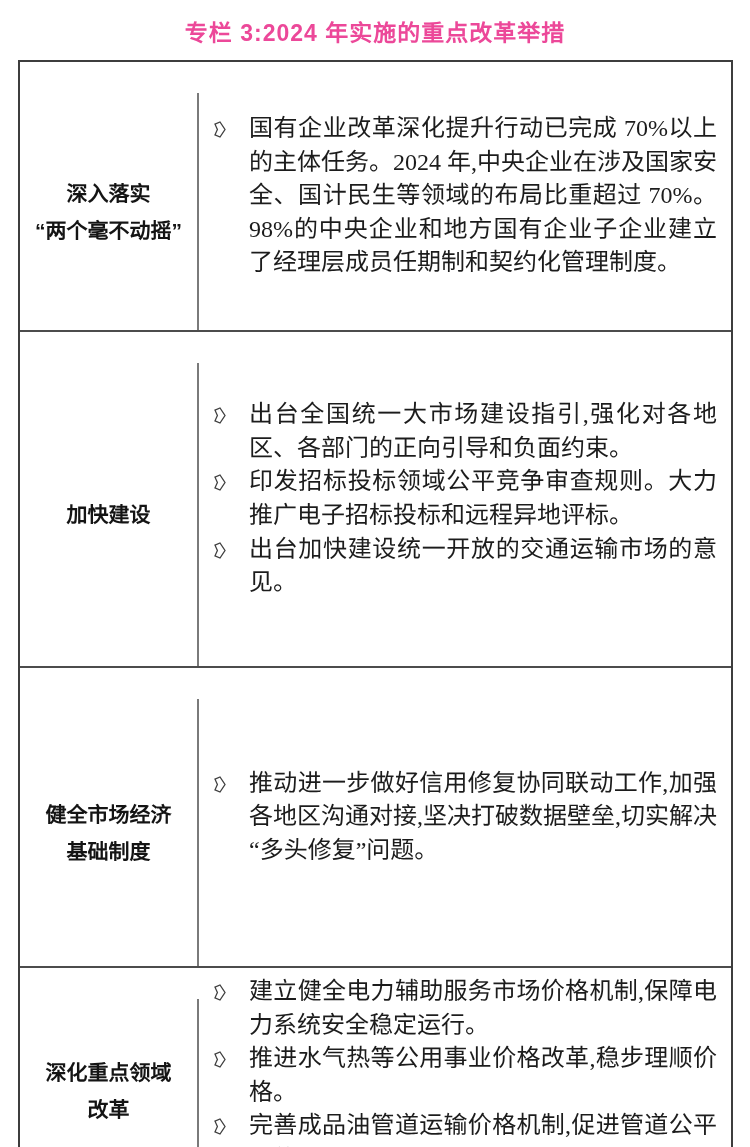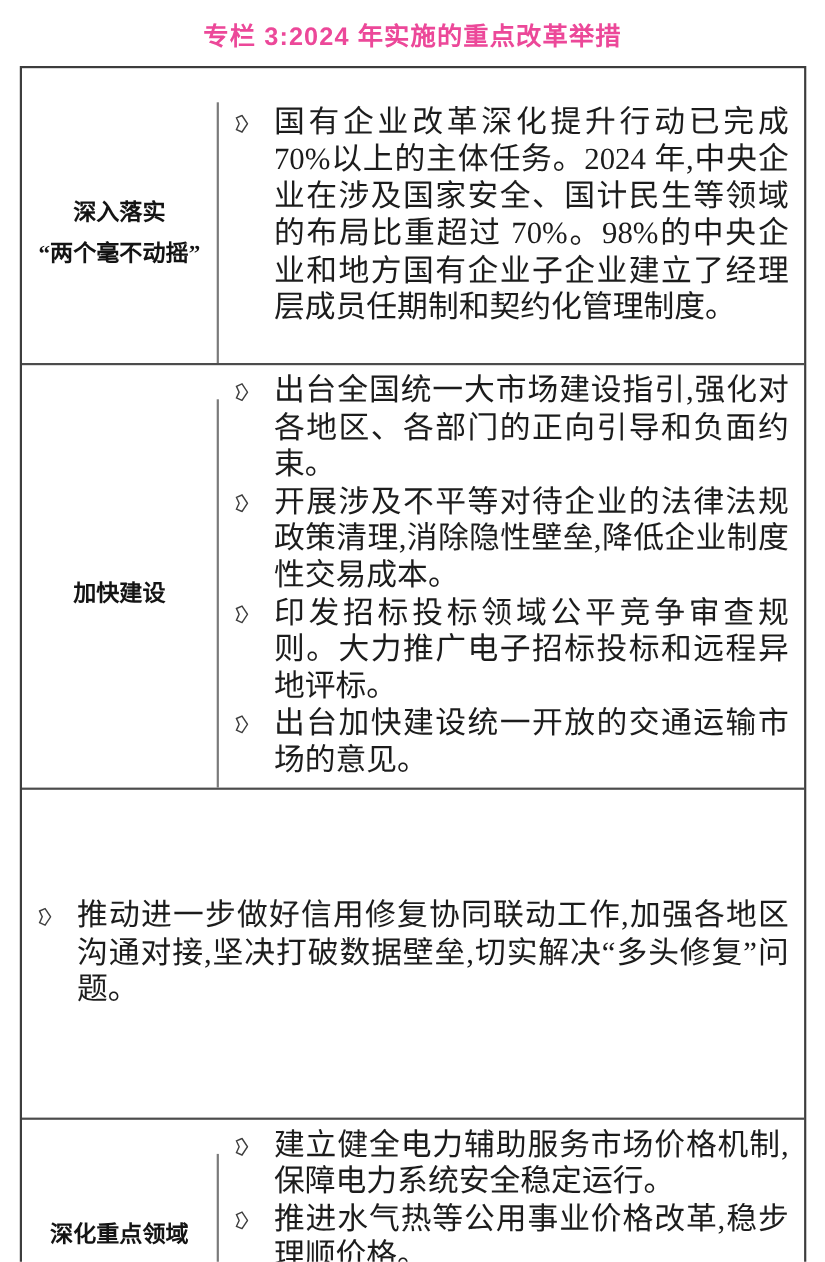--- a/index.html
+++ b/index.html
@@ -27,21 +27,21 @@
   .row{display:flex;align-items:stretch;box-sizing:border-box;}
   .row + .row{border-top:2px solid #4c4c4c;}
   .row:nth-of-type(1){min-height:268px;}
   .row:nth-of-type(2){min-height:336px;}
   .row:nth-of-type(3){min-height:300px;}
   .row:nth-of-type(4){min-height:133px;}
   .header-cell{
     width:179px;flex:0 0 179px;box-sizing:border-box;
     border-right:2px solid #7a7a7a;
     display:flex;flex-direction:column;justify-content:center;align-items:center;
-    font-family:Liberation Serif, serif;
+    font-family:Liberation Sans, sans-serif;
     font-weight:bold;
     font-size:21px;line-height:37px;
     color:#141414;
     text-align:center;
     padding:4px 6px;
     margin-top:31px;
   }
   .body-cell{
     flex:1 1 auto;box-sizing:border-box;
     padding:7px 14px 7px 14px;
@@ -52,21 +52,21 @@
   }
   .bullet-icon{
     flex:0 0 16px;width:16px;
     padding-top:9px;
     display:inline-flex;justify-content:flex-start;
   }
   .bullet-icon svg{display:block;}
   .bullet-text{
     flex:1 1 auto;
     margin-left:20px;
-    font-size:28px;
+    font-size:24px;
     line-height:33.6px;
     text-align:justify;
     text-justify:inter-character;
     text-align-last:left;
     color:#1c1c1c;
   }
 </style>
 </head>
 <body>
 
@@ -98,28 +98,20 @@
     <div class="body-cell">
   <div class="bullet">
     <span class="bullet-icon">
       <svg width="13" height="17" viewBox="0 0 13 17" aria-hidden="true">
         <polygon points="2,3.2 7,1 12,8.5 7,16 2,13.8 4.4,8.5" fill="#ffffff" stroke="#3f3f3f" stroke-width="1.3" stroke-linejoin="miter"></polygon>
       </svg>
     </span>
     <span class="bullet-text">出台全国统一大市场建设指引,强化对各地区、各部门的正向引导和负面约束。</span>
   </div>
 
-  <div class="bullet">
-    <span class="bullet-icon">
-      <svg width="13" height="17" viewBox="0 0 13 17" aria-hidden="true">
-        <polygon points="2,3.2 7,1 12,8.5 7,16 2,13.8 4.4,8.5" fill="#ffffff" stroke="#3f3f3f" stroke-width="1.3" stroke-linejoin="miter"></polygon>
-      </svg>
-    </span>
-    <span class="bullet-text">开展涉及不平等对待企业的法律法规政策清理,消除隐性壁垒,降低企业制度性交易成本。</span>
-  </div>
 
   <div class="bullet">
     <span class="bullet-icon">
       <svg width="13" height="17" viewBox="0 0 13 17" aria-hidden="true">
         <polygon points="2,3.2 7,1 12,8.5 7,16 2,13.8 4.4,8.5" fill="#ffffff" stroke="#3f3f3f" stroke-width="1.3" stroke-linejoin="miter"></polygon>
       </svg>
     </span>
     <span class="bullet-text">印发招标投标领域公平竞争审查规则。大力推广电子招标投标和远程异地评标。</span>
   </div>
 
@@ -129,20 +121,24 @@
       <svg width="13" height="17" viewBox="0 0 13 17" aria-hidden="true">
         <polygon points="2,3.2 7,1 12,8.5 7,16 2,13.8 4.4,8.5" fill="#ffffff" stroke="#3f3f3f" stroke-width="1.3" stroke-linejoin="miter"></polygon>
       </svg>
     </span>
     <span class="bullet-text">出台加快建设统一开放的交通运输市场的意见。</span>
   </div>
 </div>
   </div>
 
   <div class="row">
+    <div class="header-cell">
+          <div class="header-line">健全市场经济</div>
+          <div class="header-line">基础制度</div>
+        </div>
     <div class="body-cell">
 
 
   <div class="bullet">
     <span class="bullet-icon">
       <svg width="13" height="17" viewBox="0 0 13 17" aria-hidden="true">
         <polygon points="2,3.2 7,1 12,8.5 7,16 2,13.8 4.4,8.5" fill="#ffffff" stroke="#3f3f3f" stroke-width="1.3" stroke-linejoin="miter"></polygon>
       </svg>
     </span>
     <span class="bullet-text">推动进一步做好信用修复协同联动工作,加强各地区沟通对接,坚决打破数据壁垒,切实解决“多头修复”问题。</span>

